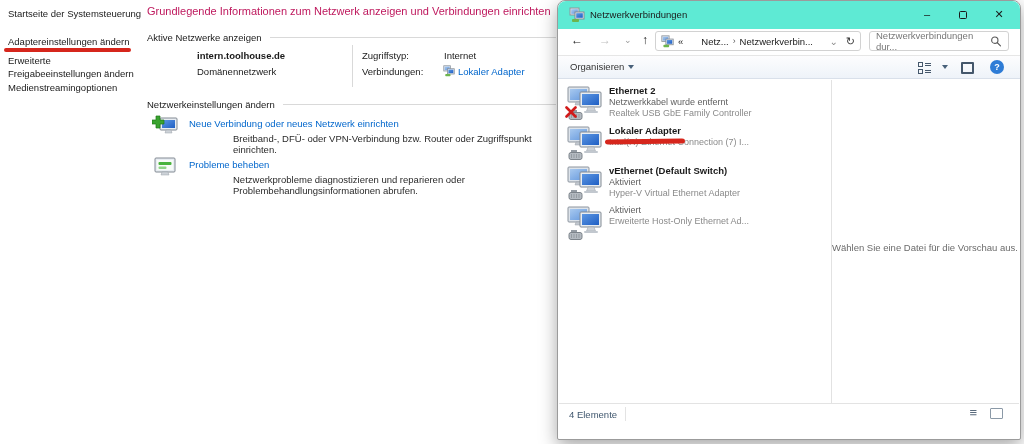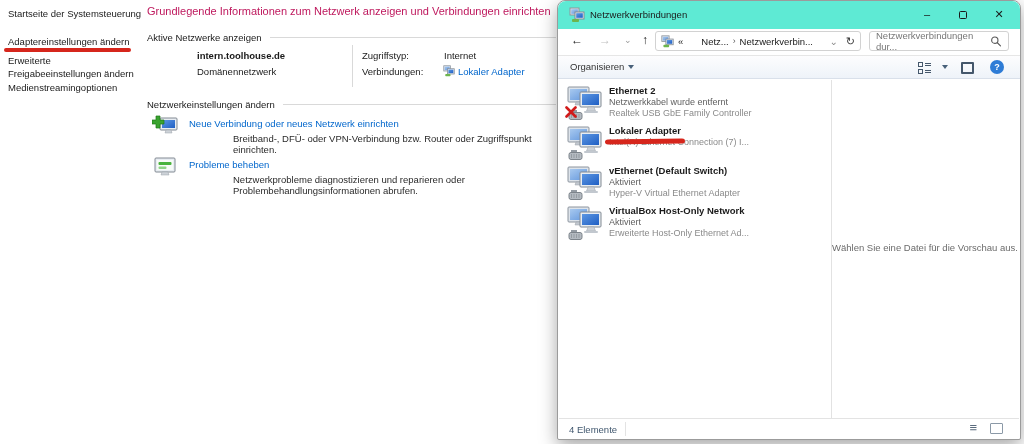--- a/index.html
+++ b/index.html
@@ -54,21 +54,21 @@
   .ex-item .s { font-size:9px; color:#5f5f5f; line-height:11px; position:relative; }
   .ex-item .d { font-size:9px; color:#8a8a8a; line-height:11px; }
   .red-marker { position:absolute; left:-4px; top:2px; width:80px; height:5px; background:#d6261c;
                 border-radius:3px/2.5px; transform:rotate(-0.6deg); }
   .adapter-svg { position:absolute; left:2px; top:2px; }
 
   #ex-preview { position:absolute; right:1px; top:79px; left:273px; bottom:21px;
                 border-left:1px solid #e2e2e2; background:#fff; }
   #preview-msg { margin-top:162px; text-align:left; color:#6b6b6b; font-size:9.5px; }
 
-  #ex-statusbar { position:absolute; left:1px; right:1px; bottom:1px; height:20px; background:#fff;
+  #ex-statusbar { position:absolute; left:1px; right:1px; bottom:1px; height:35px; background:#fff;
                   border-top:1px solid #e3e3e3; border-radius:0 0 2px 2px; }
   #status-count { position:absolute; left:10px; top:5px; color:#40576e; font-size:9.5px; }
   #status-vsep { position:absolute; left:66px; top:3px; width:1px; height:14px; background:#e3e3e3; }
   .sview { position:absolute; top:3px; cursor:pointer; color:#5a6b7d; }
   .thumb-ic { width:13px; height:11px; border:1.5px solid #8b99a7; border-radius:1px; }
 </style>
 </head>
 <body>
 
 <svg width="0" height="0" style="position:absolute">
@@ -261,21 +261,20 @@
         <div class="s">Aktiviert</div>
         <div class="d">Hyper-V Virtual Ethernet Adapter</div>
       </div>
     </div>
 
     <div class="ex-item" style="top:124px">
       <svg class="adapter-svg" width="36" height="34">
           <use href="#sym-adapter"></use>
         </svg>
       <div class="txt">
-        <div class="t">VirtualBox Host-Only Network</div>
         <div class="s">Aktiviert</div>
         <div class="d">Erweiterte Host-Only Ethernet Ad...</div>
       </div>
     </div>
   </div>
 
   <div id="ex-preview">
     <div id="preview-msg">Wählen Sie eine Datei für die Vorschau aus.</div>
   </div>
 

